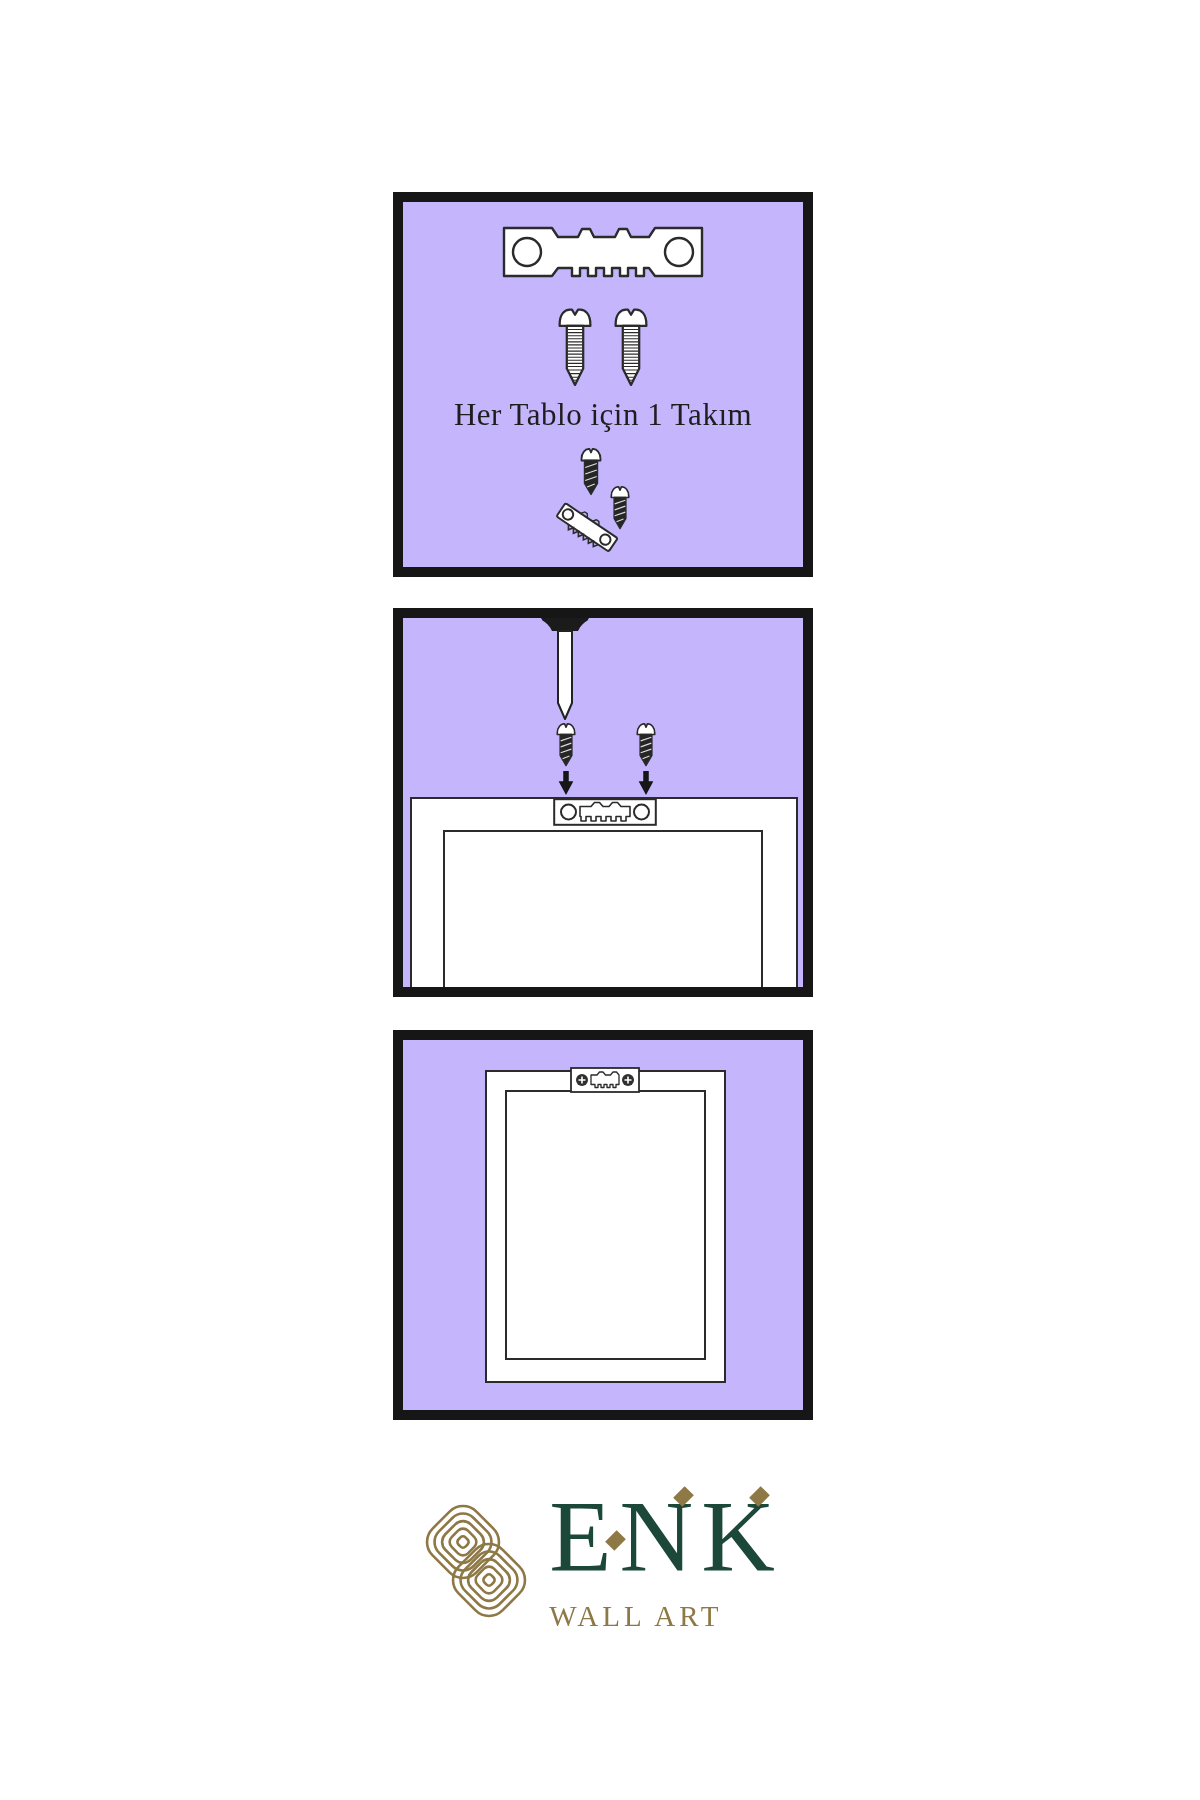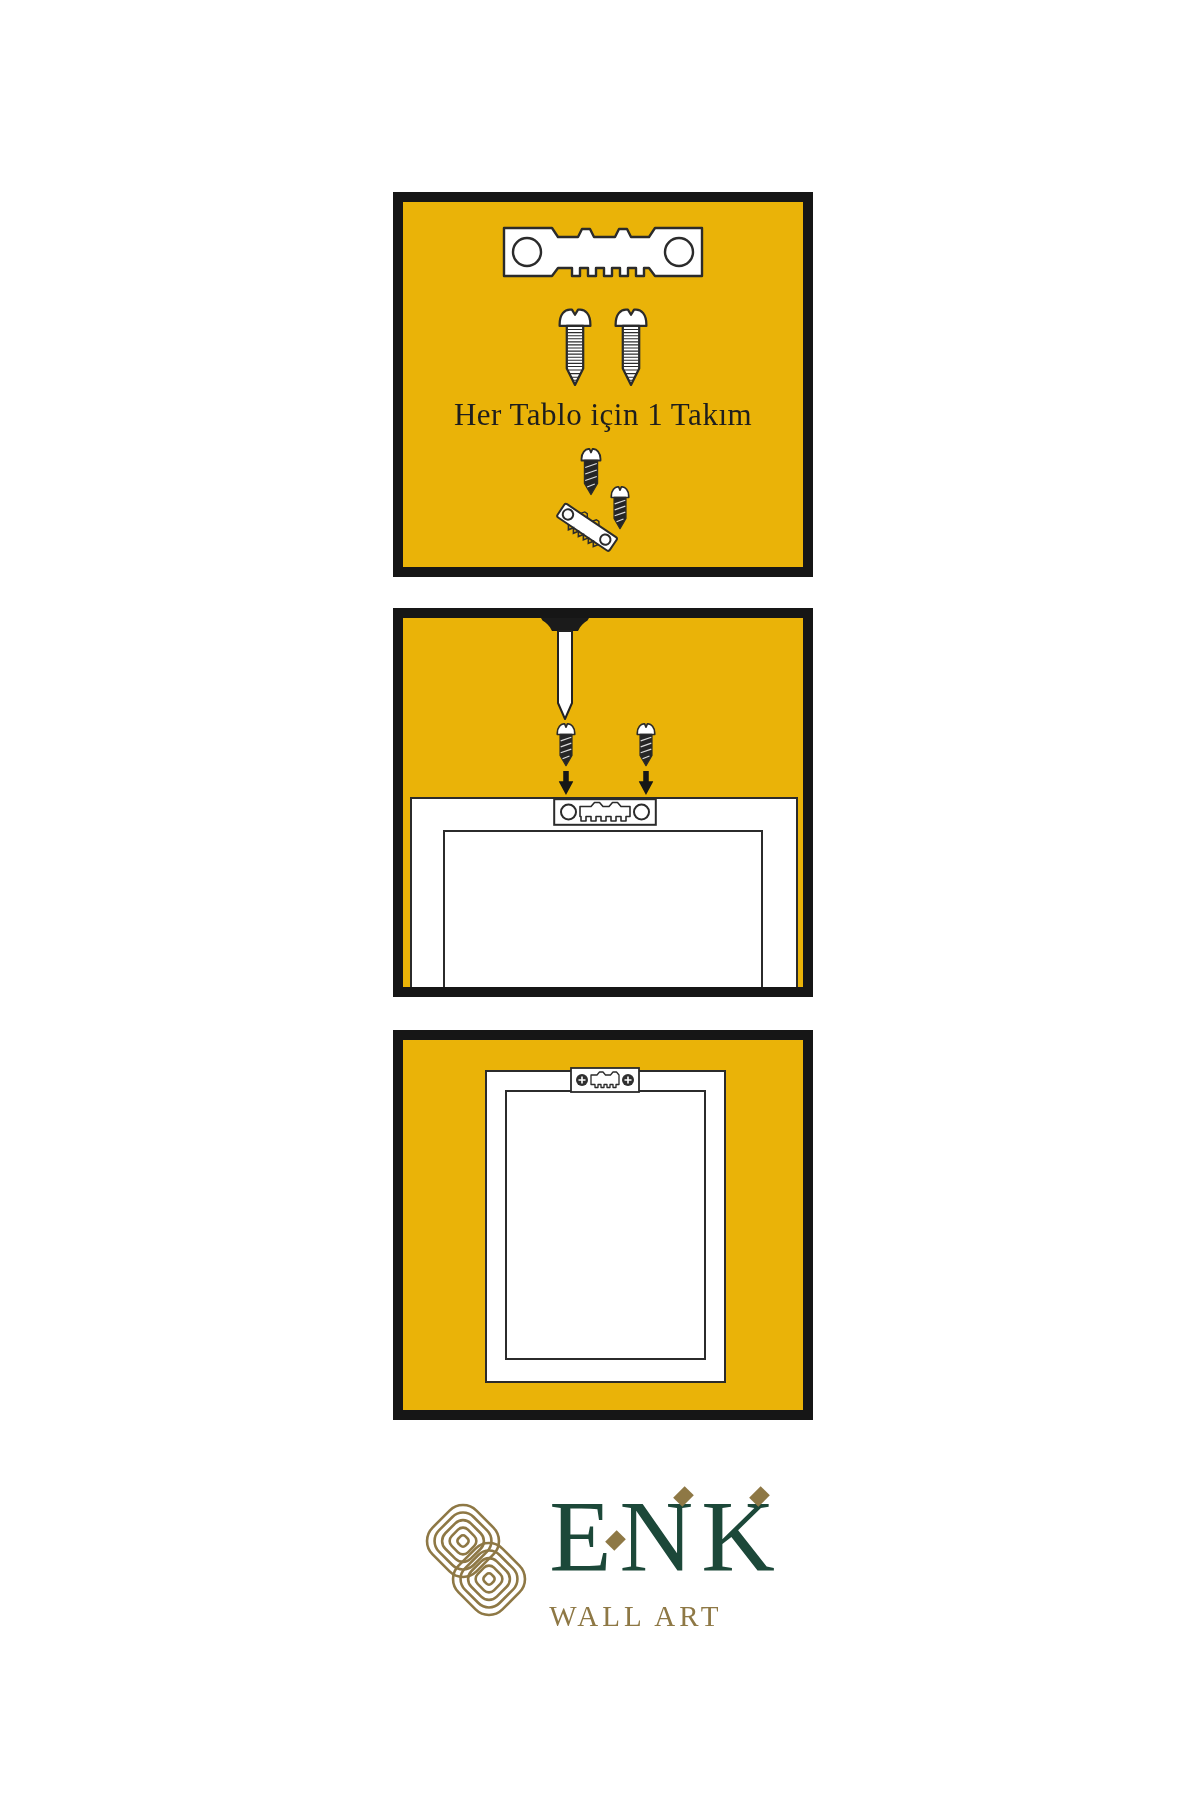--- a/index.html
+++ b/index.html
@@ -8,21 +8,21 @@
     --line:#2b2b2b;
     --screw-dark:#262626;
     --brand-green:#1c4839;
     --brand-gold:#8e7845;
   }
   *{margin:0;padding:0;box-sizing:border-box;}
   body{background:#fff;font-family:"Liberation Serif", serif;}
   .canvas{position:relative;width:1200px;height:1800px;background:var(--paper);overflow:hidden;}
 
   .panel{
-    position:absolute;left:393px;width:420px;background:#eab308;
+    position:absolute;left:393px;width:420px;background:#c4b5fd;
     border:10px solid var(--ink);overflow:hidden;
   }
   .panel-1{top:192px;height:385px;display:flex;flex-direction:column;align-items:center;}
   .panel-2{top:608px;height:389px;}
   .panel-3{top:1030px;height:390px;}
 
   .line-art{color:var(--line);}
   .fill-dark{fill:var(--screw-dark);}
 
   .hanger-main{margin-top:22px;}
@@ -32,21 +32,21 @@
     letter-spacing:.5px;font-family:"Liberation Serif", serif;white-space:nowrap;
   }
   .mini-demo{margin-top:12px;}
 
   .abs{position:absolute;}
   .frame-edge{position:absolute;border:2px solid var(--line);background:#fff;}
 
   
   .logo{
     position:absolute;top:1490px;left:0;right:0;
-    display:flex;justify-content:center;align-items:flex-start;gap:14px;
+    display:flex;justify-content:center;align-items:center;gap:14px;
   }
   .logo-text{display:flex;flex-direction:column;align-items:flex-start;}
   .brand-wrap{position:relative;display:inline-block;}
   .brand{
     font-family:"Liberation Serif", serif;font-size:102px;line-height:.92;
     letter-spacing:8px;color:var(--brand-green);font-weight:500;
   }
   .diamond{
     position:absolute;width:13px;height:13px;background:var(--brand-gold);
     transform:rotate(45deg) scaleY(1.25);

